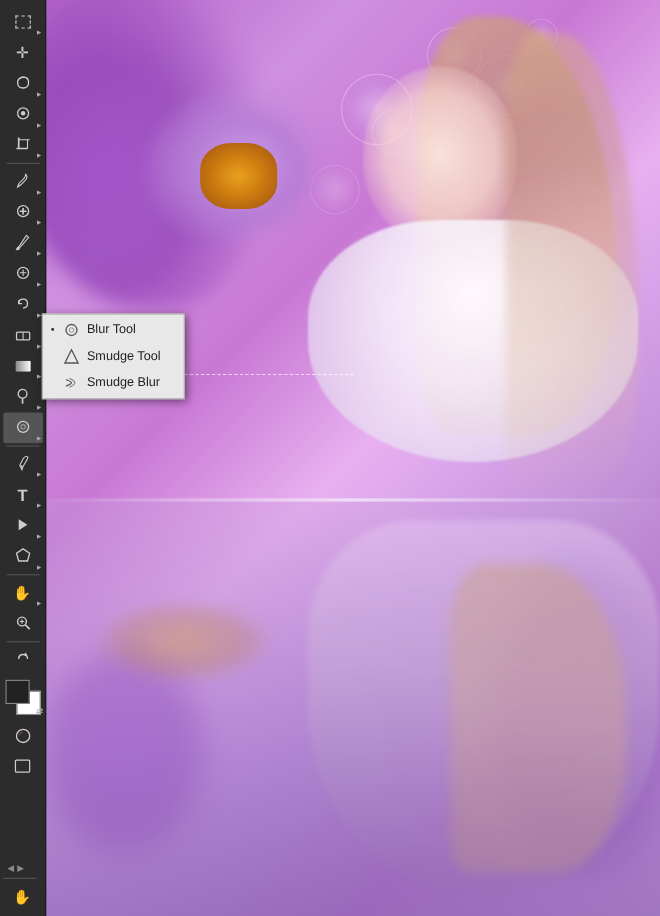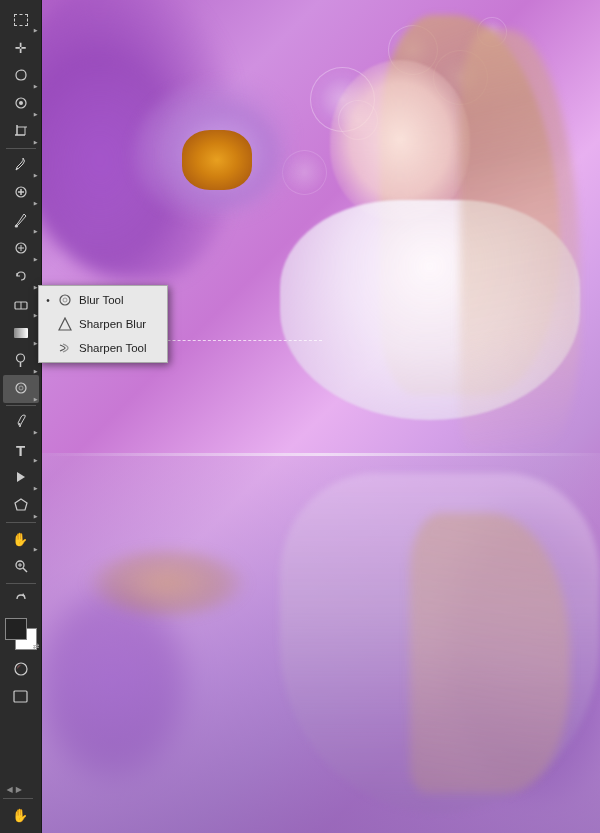--- a/index.html
+++ b/index.html
@@ -602,29 +602,29 @@
       <span class="flyout-label">Blur Tool</span>
     </div>
 
     <div class="flyout-item">
       <span class="flyout-dot" style="visibility:hidden;">•</span>
       <span class="flyout-icon">
         <svg width="14" height="14" viewBox="0 0 14 14">
           <polygon points="7,1 13,13 1,13" stroke="#555" stroke-width="1.2" fill="none"></polygon>
         </svg>
       </span>
-      <span class="flyout-label">Sharpen Blur</span>
+      <span class="flyout-label">Smudge Tool</span>
     </div>
 
     <div class="flyout-item">
       <span class="flyout-dot" style="visibility:hidden;">•</span>
       <span class="flyout-icon">
         <svg width="14" height="14" viewBox="0 0 14 14">
           <path d="M2 4 Q7 6 7 7 Q7 8 2 10" stroke="#555" stroke-width="1.2" fill="none"></path>
           <path d="M5 3 Q10 5 10 7 Q10 9 5 11" stroke="#555" stroke-width="1.2" fill="none" opacity="0.6"></path>
         </svg>
       </span>
-      <span class="flyout-label">Sharpen Tool</span>
+      <span class="flyout-label">Smudge Blur</span>
     </div>
 
   </div>
 
 </div>
 
 </body></html>

